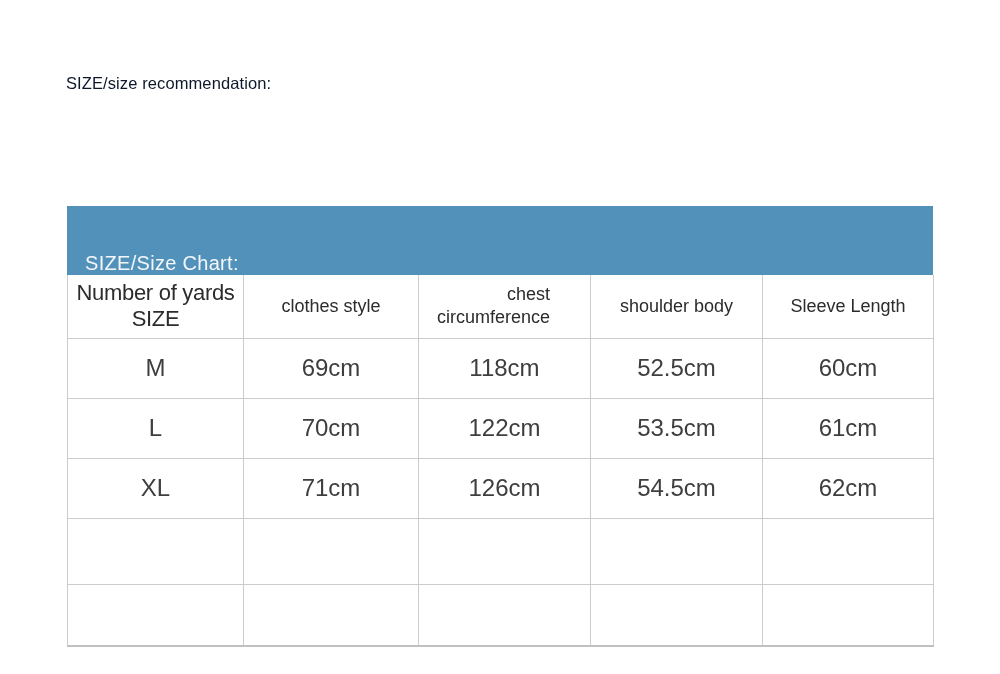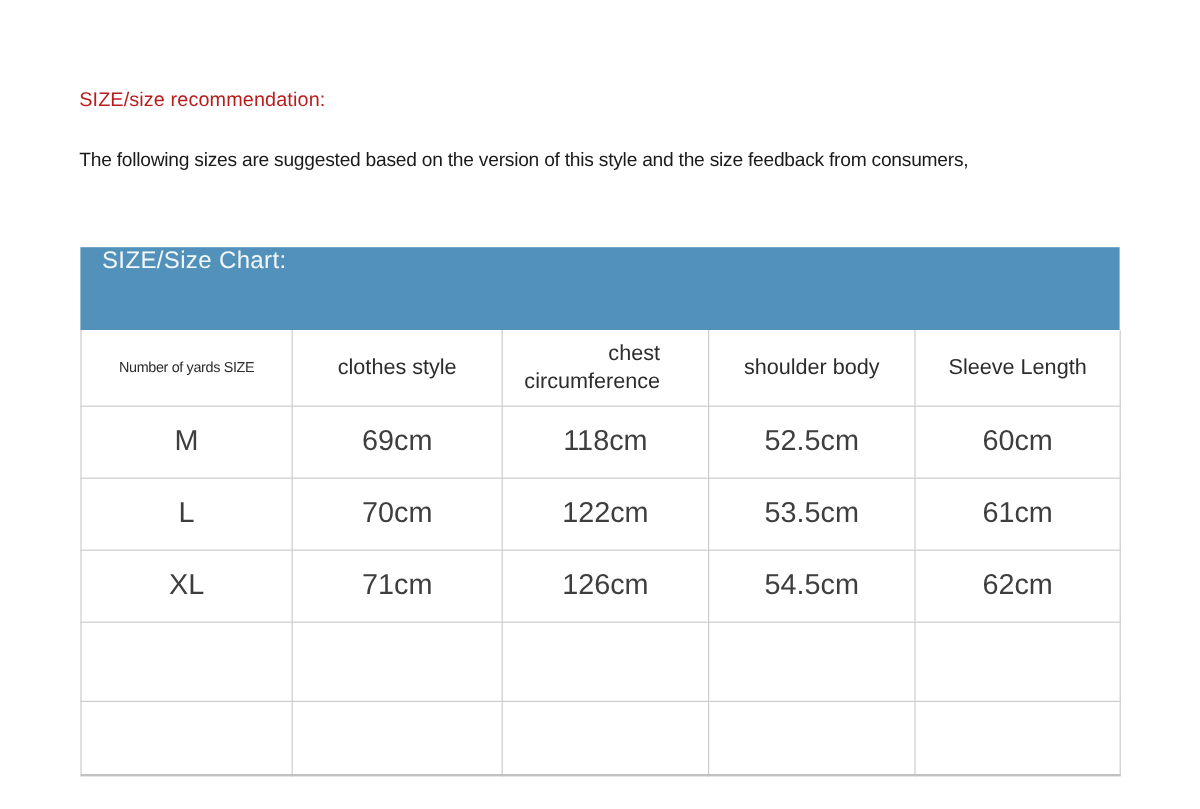--- a/index.html
+++ b/index.html
@@ -12,21 +12,21 @@
     font-family: "Liberation Sans", "DejaVu Sans", sans-serif;
     color: #1a1a1a;
   }
 
   .page-title {
     position: absolute;
     left: 66px;
     top: 74px;
     font-size: 16.5px;
     letter-spacing: 0.1px;
-    color: #b91c1c;
+    color: #0f172a;
   }
 
   .intro {
     position: absolute;
     left: 66px;
     top: 125px;
     width: 872px;
     font-size: 16px;
     line-height: 17.2px;
     letter-spacing: -0.2px;
@@ -35,21 +35,21 @@
   .intro .intro-line { white-space: nowrap; }
 
   .chart-header {
     position: absolute;
     left: 67px;
     top: 206px;
     width: 866px;
     height: 69px;
     background: #5291ba;
     display: flex;
-    align-items: flex-start;
+    align-items: flex-end;
     box-sizing: border-box;
     padding-left: 18px;
   }
   .chart-header-label {
     color: #f3f7fa;
     font-size: 20px;
     letter-spacing: 0.3px;
   }
 
   table.size-table {
@@ -67,42 +67,41 @@
     vertical-align: middle;
     text-align: center;
     padding: 0;
     overflow: hidden;
   }
   .size-table th {
     border-top: none;
     font-size: 18px;
     color: #2c2c2c;
   }
-  .size-table th.first-col { font-size: 12px; letter-spacing: -0.3px; }
+  .size-table th.first-col { font-size: 22px; letter-spacing: -0.3px; }
   .size-table th.chest-col {
     text-align: right;
     padding: 0 40px 0 8px;
     line-height: 23px;
   }
   .size-table td {
     font-size: 24px;
     color: #3e3e3e;
   }
   .size-table tr.header-row { height: 63px; }
   .size-table tr.data-row   { height: 60px; }
   .size-table tr.empty-row-1 { height: 66px; }
   .size-table tr.empty-row-2 { height: 62px; }
 </style>
 </head>
 <body>
 
 <div class="page-title">SIZE/size recommendation:</div>
 
 <div class="intro">
-  <div class="intro-line">The following sizes are suggested based on the version of this style and the size feedback from consumers,</div>
 </div>
 
 <div class="chart-header">
   <span class="chart-header-label">SIZE/Size Chart:</span>
 </div>
 
 <table class="size-table">
   <colgroup>
     <col style="width:176px">
     <col style="width:175px">

